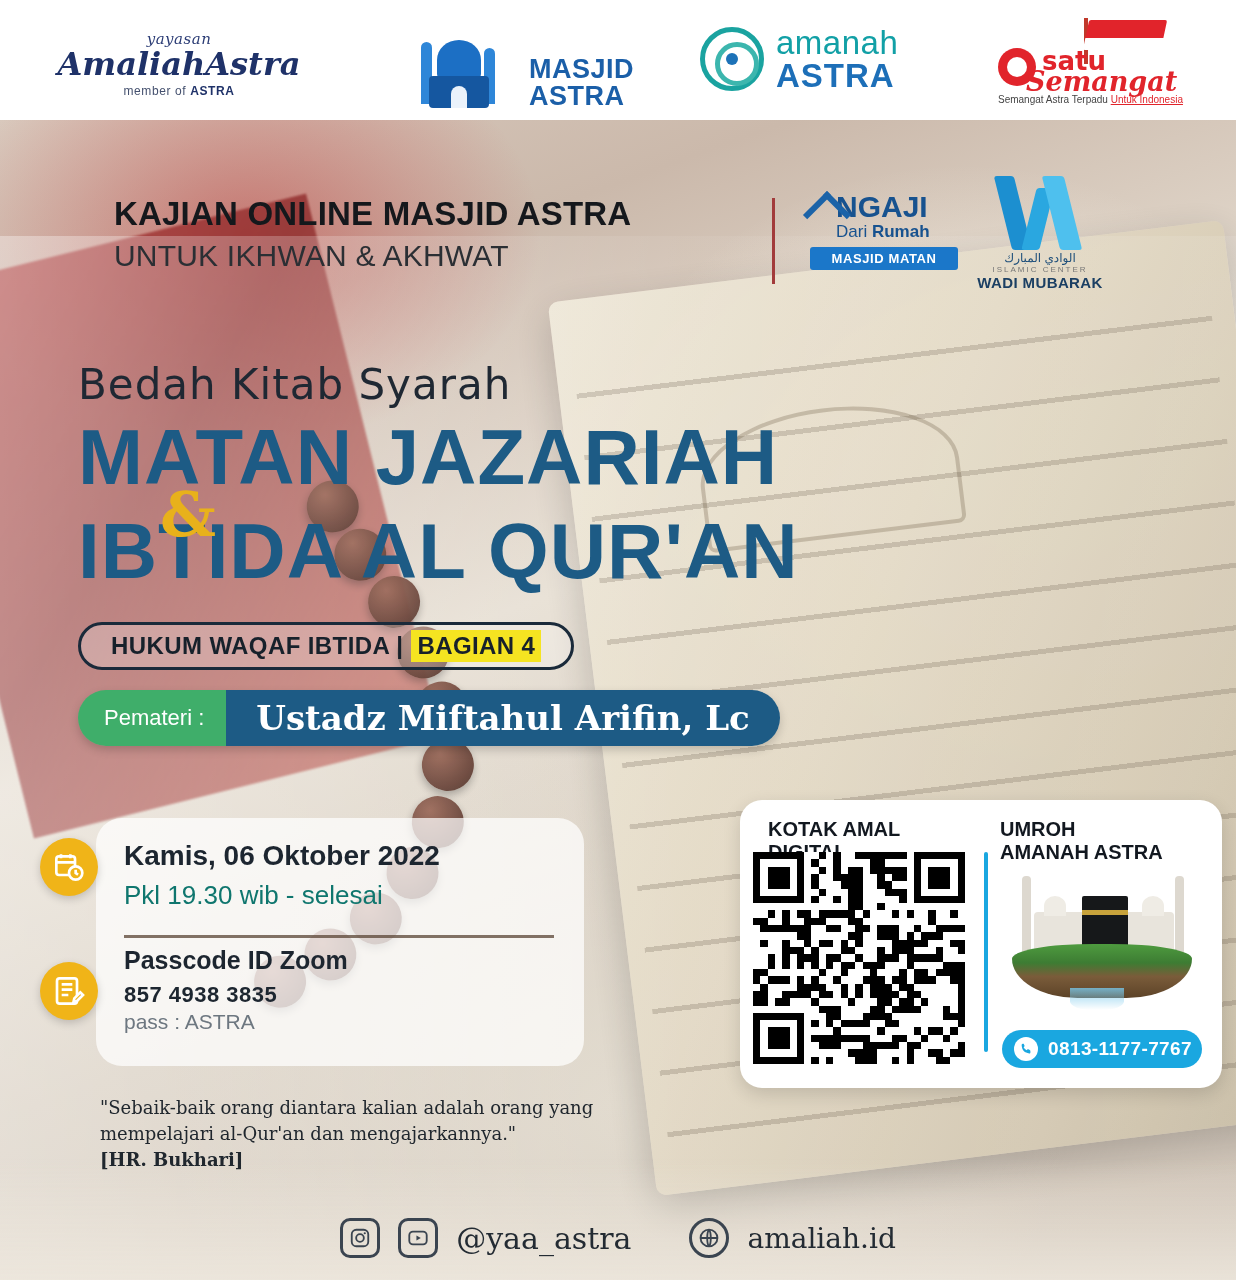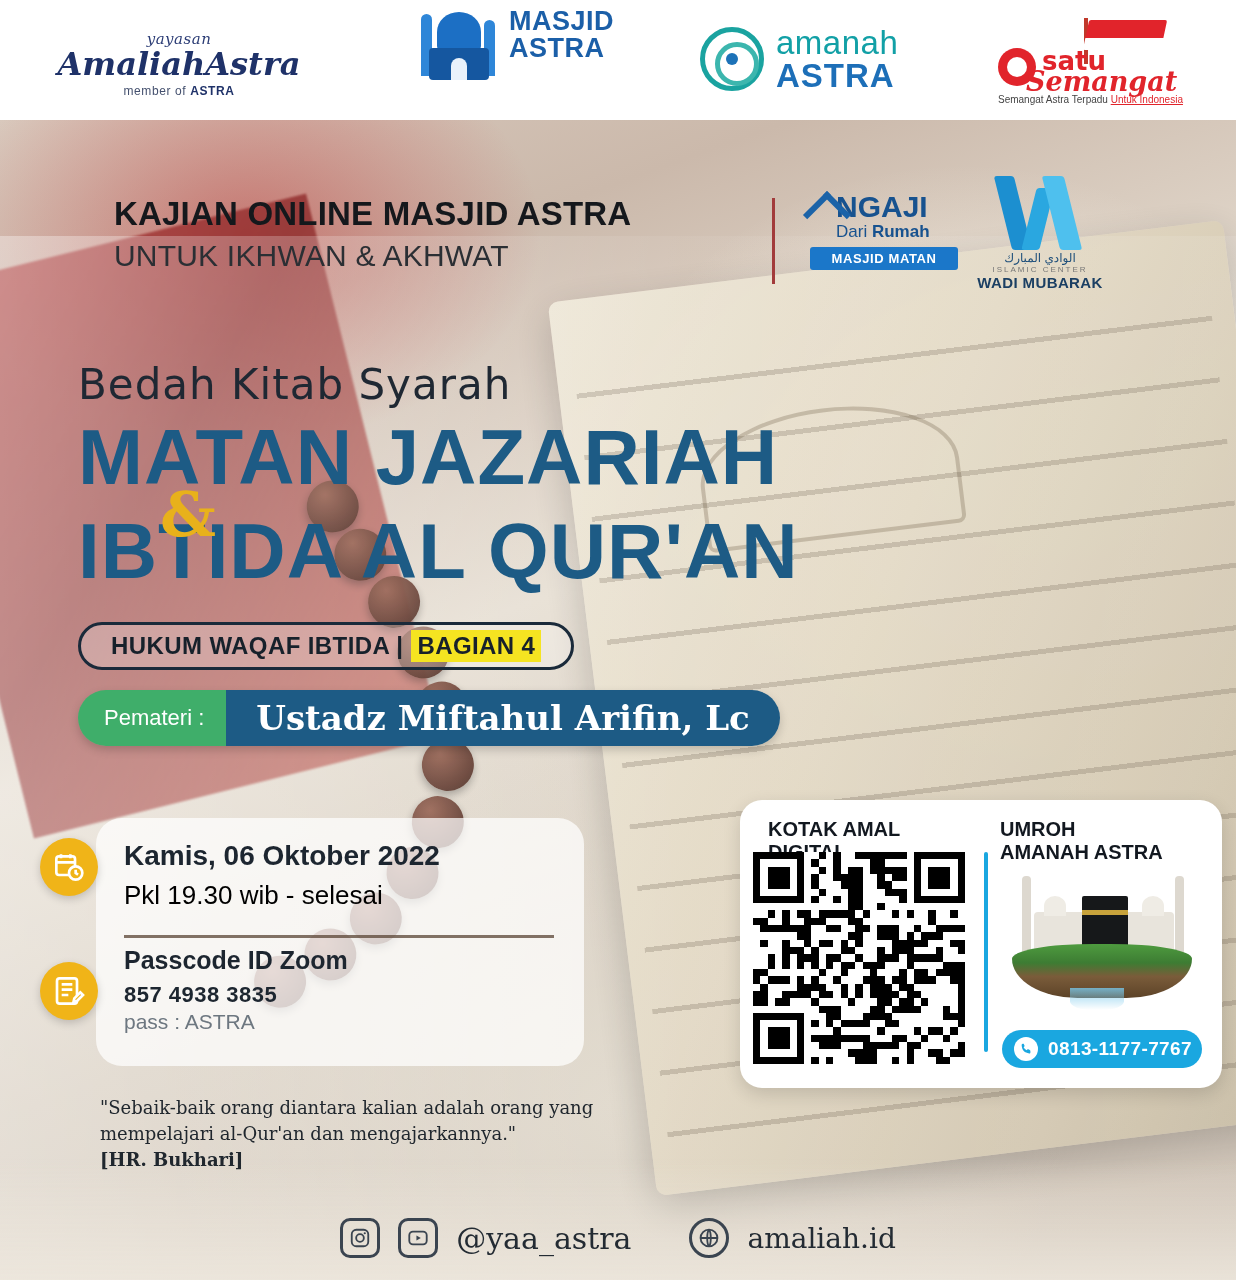--- a/index.html
+++ b/index.html
@@ -105,21 +105,21 @@
     z-index: 6;
   }
   .logo { position: absolute; }
 
   .logo-amaliah { left: 44px; top: 30px; width: 270px; text-align: center; }
   .logo-amaliah .l1 { font-size: 15px; color: #2b3c75; font-family: "DejaVu Serif", serif; font-style: italic; letter-spacing: .5px; }
   .logo-amaliah .l2 { font-size: 32px; color: #1f3269; font-family: "DejaVu Serif", serif; font-style: italic; font-weight: bold; line-height: 1.05; }
   .logo-amaliah .l3 { font-size: 12px; color: #44506e; letter-spacing: .6px; margin-top: 2px; }
   .logo-amaliah .l3 b { color: #1f3269; }
 
-  .logo-masjid { left: 415px; top: 8px; display: flex; align-items: flex-start; gap: 8px; }
+  .logo-masjid { left: 415px; top: 36px; display: flex; align-items: flex-end; gap: 28px; }
   .logo-masjid .glyph { width: 86px; height: 74px; position: relative; }
   .logo-masjid .dome { position: absolute; left: 22px; top: 4px; width: 44px; height: 40px; background: #1c6fc4; border-radius: 50% 50% 6px 6px; }
   .logo-masjid .minaret-l { position: absolute; left: 6px; top: 6px; width: 11px; height: 62px; background: #2e86d8; border-radius: 6px 6px 0 0; }
   .logo-masjid .minaret-r { position: absolute; right: 6px; top: 12px; width: 11px; height: 56px; background: #2e86d8; border-radius: 6px 6px 0 0; }
   .logo-masjid .base { position: absolute; left: 14px; top: 40px; width: 60px; height: 32px; background: #1557a0; border-radius: 4px; }
   .logo-masjid .base::after { content:""; position: absolute; left: 22px; top: 10px; width: 16px; height: 22px; background: #eaf2fb; border-radius: 8px 8px 0 0; }
   .logo-masjid .txt { line-height: 1.0; }
   .logo-masjid .txt .a { font-size: 27px; font-weight: bold; color: #1b5fa8; letter-spacing: .5px; }
   .logo-masjid .txt .b { font-size: 27px; font-weight: bold; color: #1b5fa8; letter-spacing: .5px; }
 
@@ -201,21 +201,21 @@
   .ic-cal { left: 40px; top: 838px; }
   .ic-note { left: 40px; top: 962px; }
   .circle-icon {
     position: absolute; width: 58px; height: 58px; border-radius: 50%;
     background: #f0b418; display: flex; align-items: center; justify-content: center;
     z-index: 6; box-shadow: 0 3px 8px rgba(0,0,0,0.18);
   }
   .circle-icon svg { width: 32px; height: 32px; }
   .info-txt { position: absolute; z-index: 6; }
   .date-line { left: 124px; top: 840px; font-size: 28px; font-weight: bold; color: #1d2630; }
-  .time-line { left: 124px; top: 880px; font-size: 26px; color: #000000; }
+  .time-line { left: 124px; top: 880px; font-size: 26px; color: #0f766e; }
   .sep-line { position: absolute; left: 124px; top: 935px; width: 430px; height: 3px; background: #5a4434; opacity: .75; z-index: 6; }
   .pass-title { left: 124px; top: 946px; font-size: 25px; font-weight: bold; color: #1d2630; }
   .pass-id { left: 124px; top: 982px; font-size: 22px; font-weight: bold; color: #1d2630; letter-spacing: .5px; }
   .pass-sub { left: 124px; top: 1010px; font-size: 21px; color: #6d7780; }
 
   
   .quote { position: absolute; left: 100px; top: 1095px; width: 520px; z-index: 5;
            font-family: "DejaVu Serif", serif; font-size: 18px; color: #20272e; line-height: 1.45; }
   .quote .src { font-weight: bold; }
 

